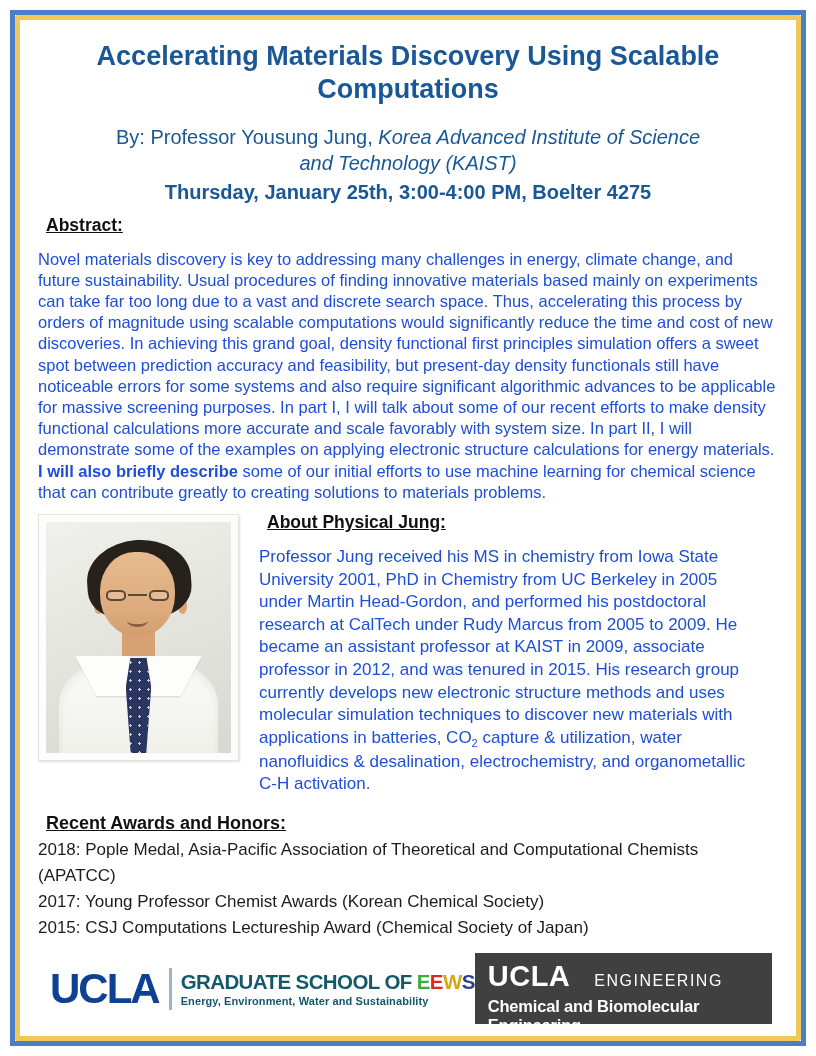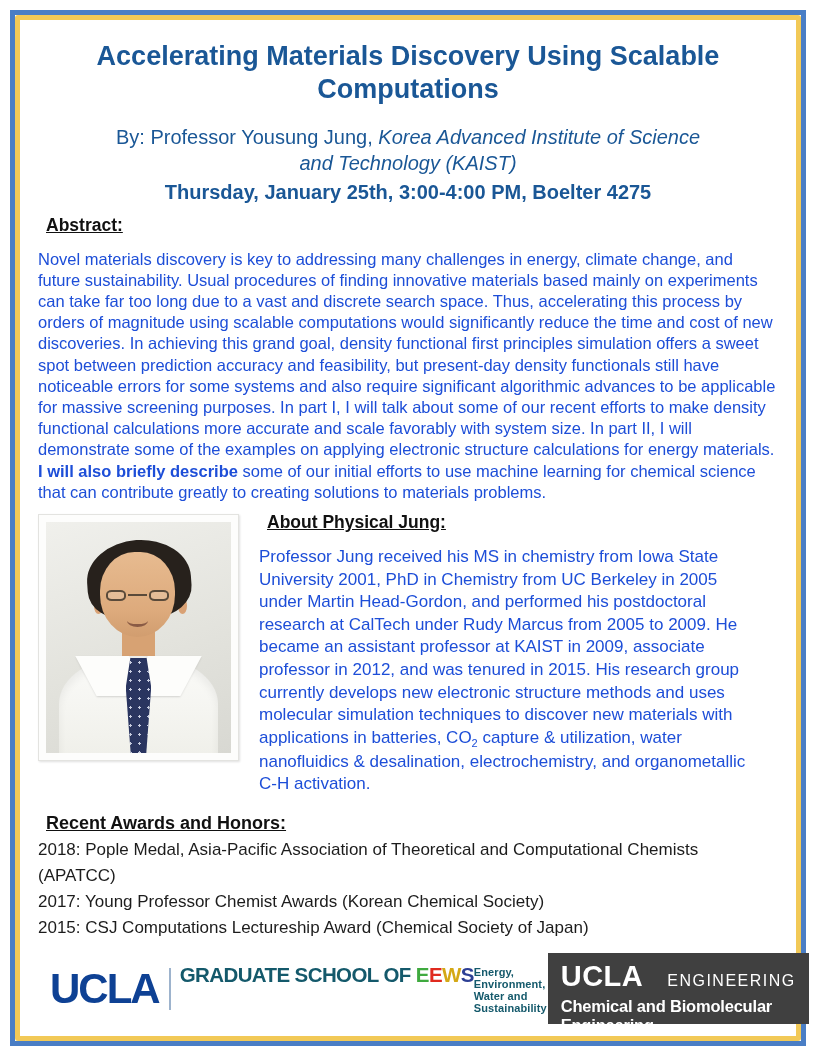--- a/index.html
+++ b/index.html
@@ -119,21 +119,21 @@
     display: flex; justify-content: space-between; align-items: center;
     margin-top: 13px; padding: 0 6px 0 12px;
   }
   .kaist-logo { display: flex; align-items: center; }
   .kaist-word {
     font-size: 42px; font-weight: bold; letter-spacing: -2px;
     color: #0e4194; line-height: 1;
     font-family: "Liberation Sans", sans-serif;
   }
   .kaist-sep { width: 3px; height: 42px; background: #9db3cd; margin: 0 9px 0 10px; }
-  .kaist-school { display: flex; flex-direction: row; }
+  .kaist-school { display: flex; flex-direction: column; }
   .school-line {
     font-size: 20.5px; font-weight: bold; letter-spacing: -0.6px;
     color: #14596b; line-height: 1.05; white-space: pre;
   }
   .school-line .eews-letter { font-weight: bold; }
   .kaist-tagline {
     font-size: 11px; font-weight: bold; color: #14596b; margin-top: 2px;
     letter-spacing: 0.1px;
   }
   .ucla-logo {

